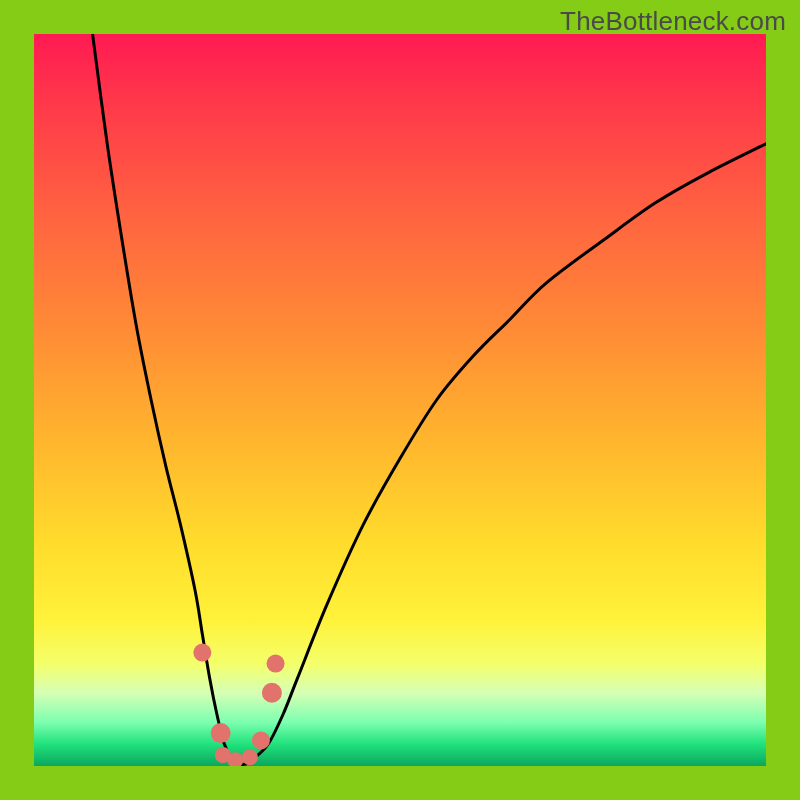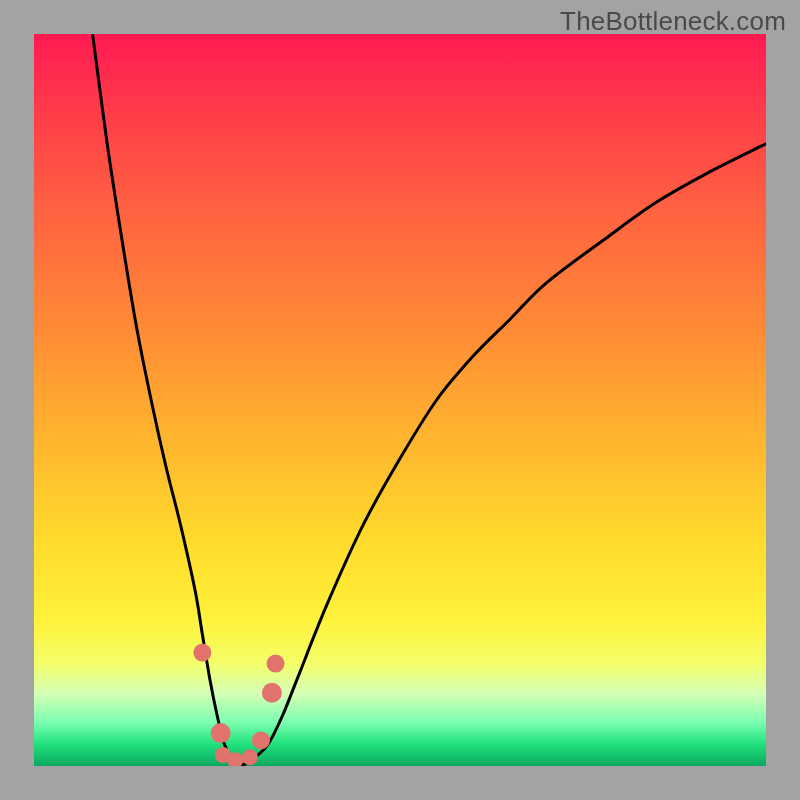--- a/index.html
+++ b/index.html
@@ -7,21 +7,21 @@
     padding: 0;
     width: 800px;
     height: 800px;
     overflow: hidden;
     background: #000;
     font-family: Arial, Helvetica, sans-serif;
   }
   .frame {
     position: absolute;
     inset: 0;
-    background: #a3a3a3;
+    background: #84cc16;
   }
   .plot-area {
     position: absolute;
     left: 34px;
     top: 34px;
     width: 732px;
     height: 732px;
     
     background: linear-gradient(
       to bottom,

